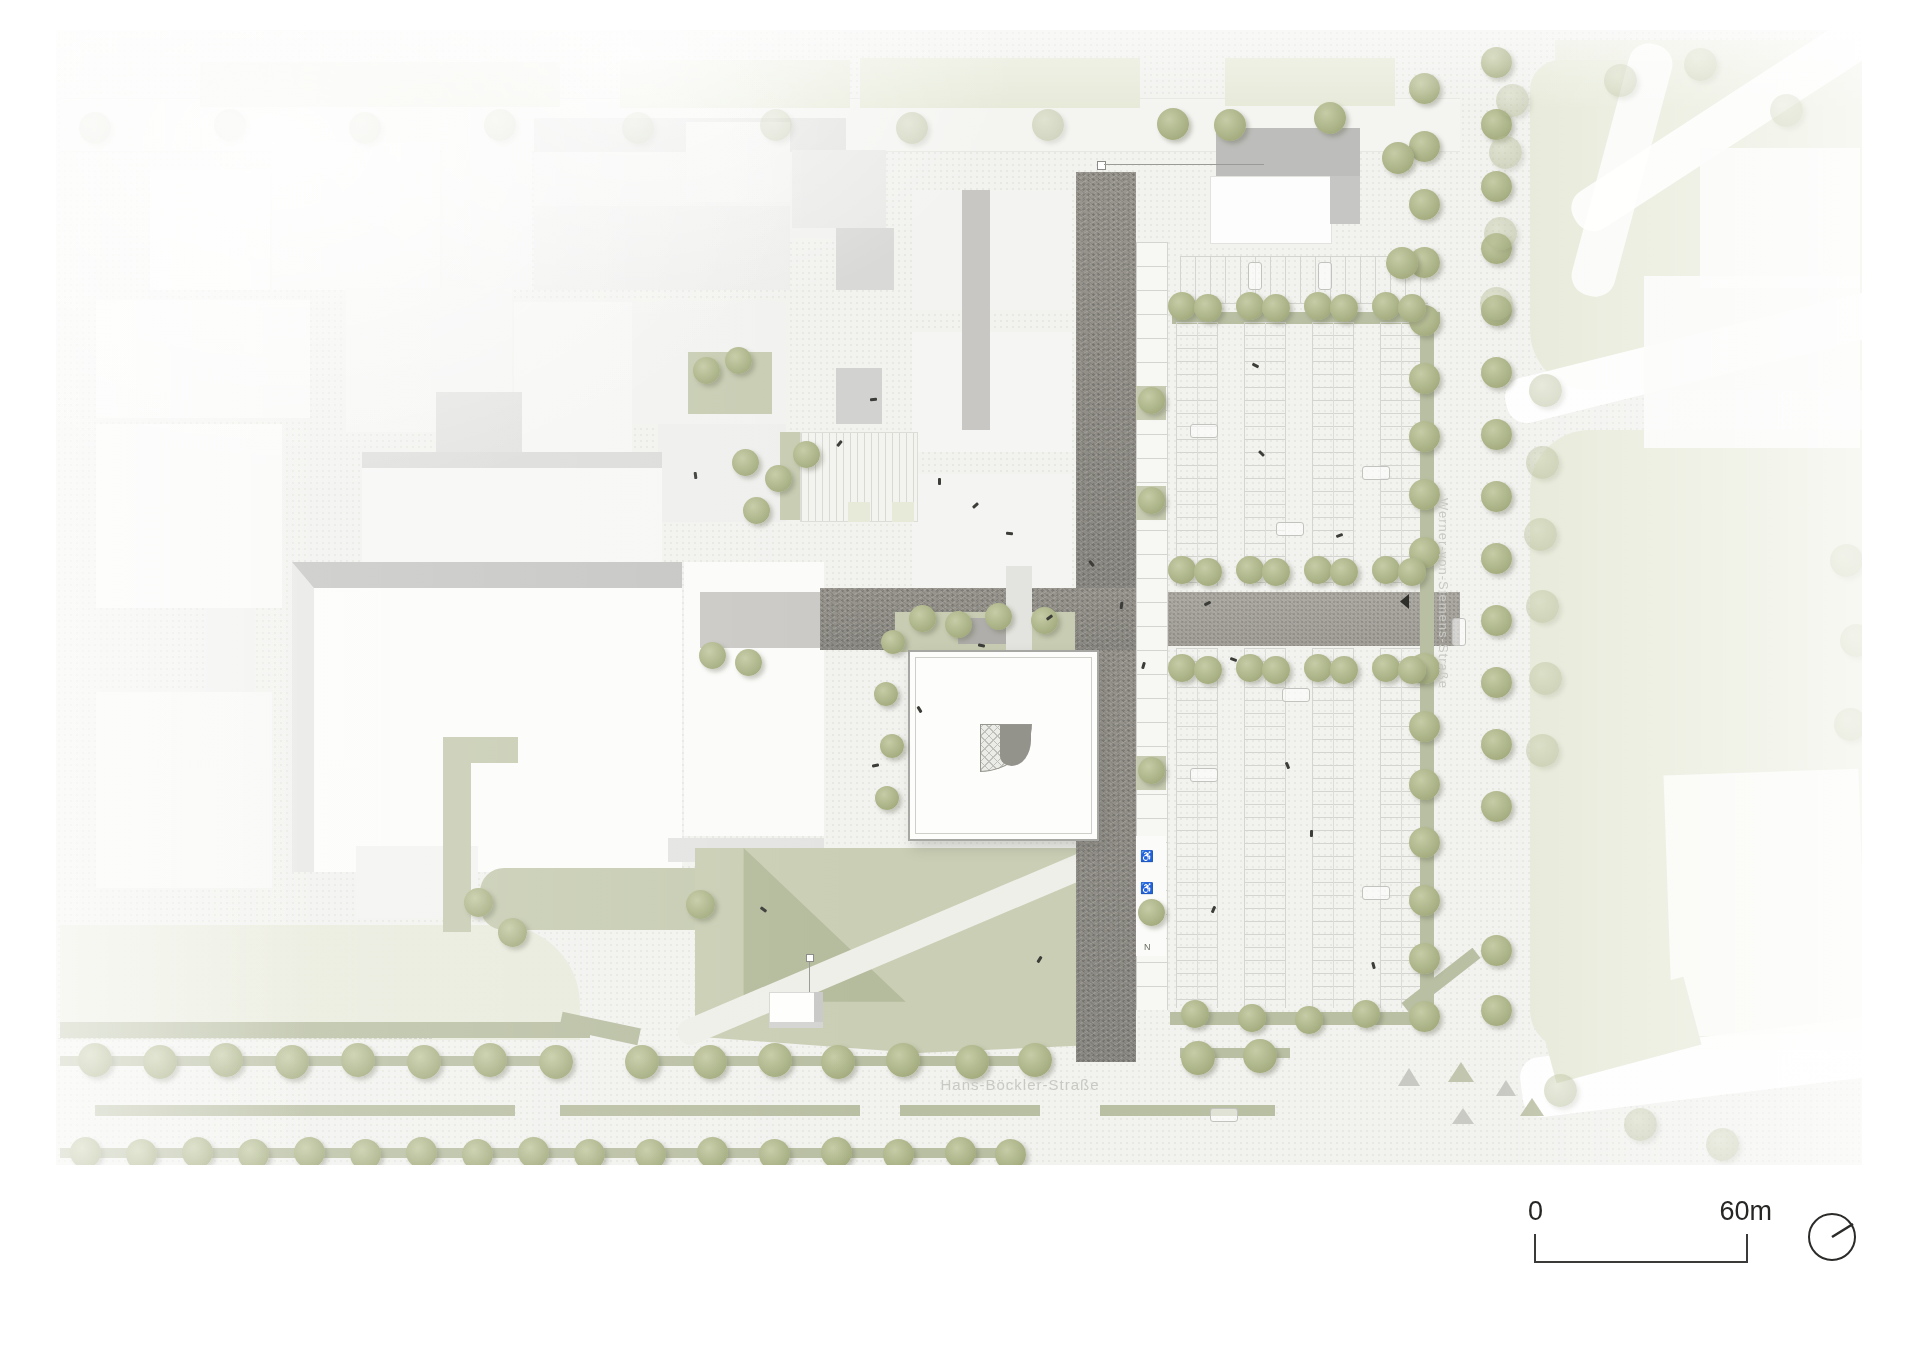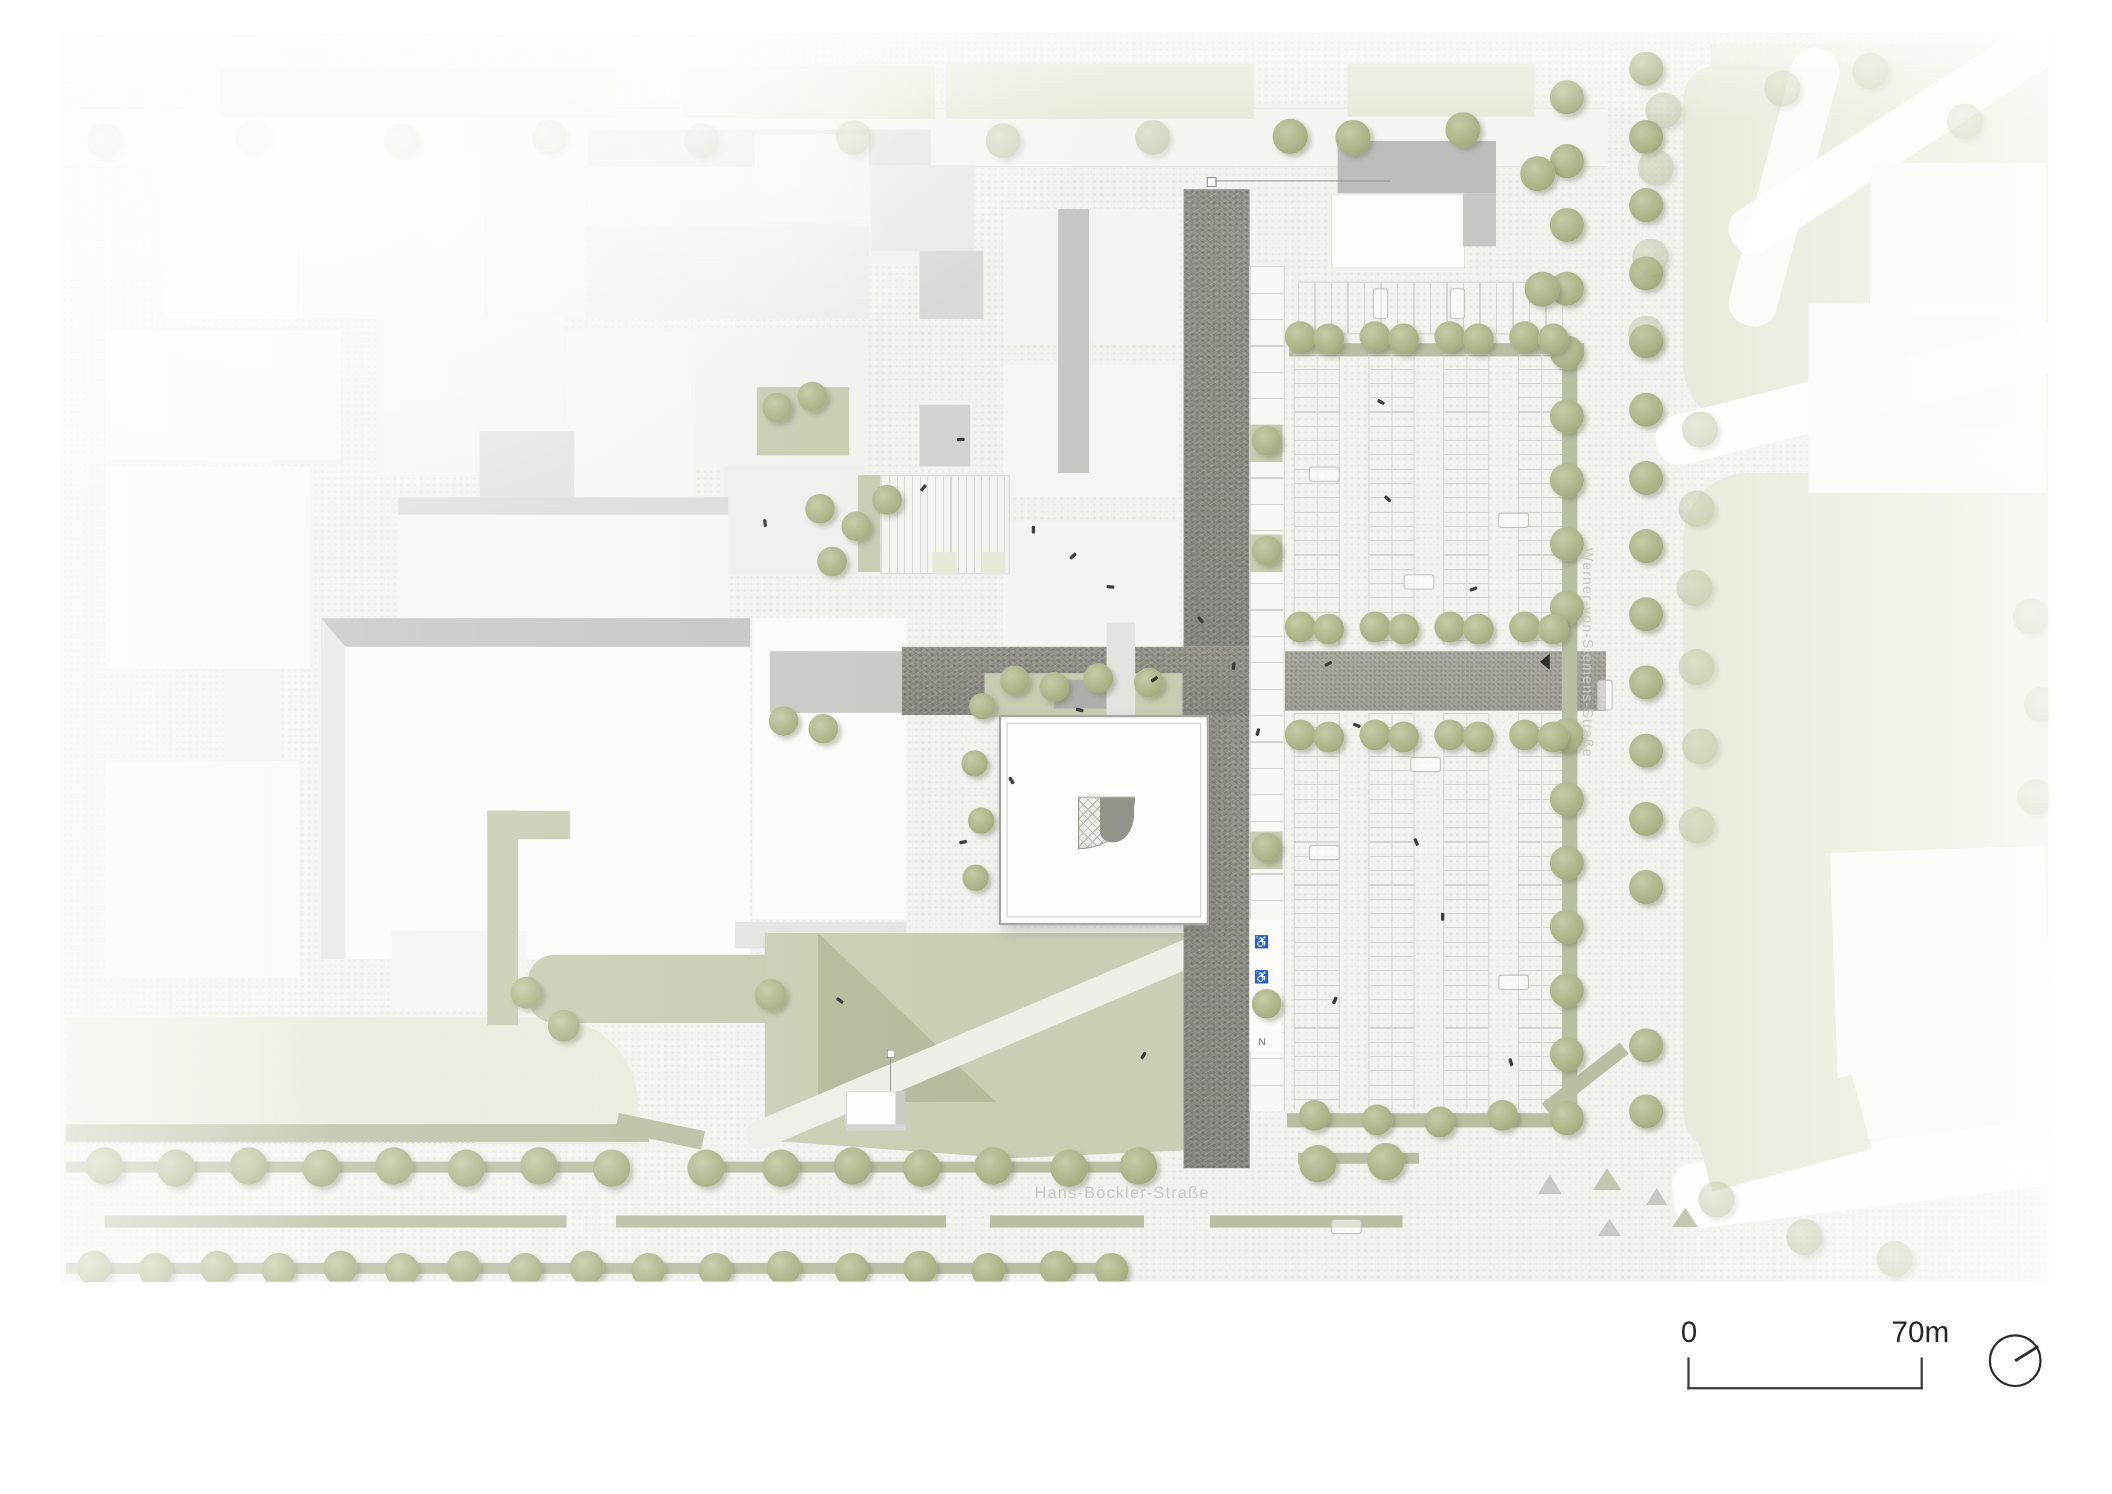--- a/index.html
+++ b/index.html
@@ -394,18 +394,18 @@
   <div class="abs vignette" style="inset:0;background:
       radial-gradient(ellipse 900px 600px at 12% 10%, rgba(255,255,255,.92), rgba(255,255,255,0) 60%),
       radial-gradient(ellipse 700px 500px at 32% 2%, rgba(255,255,255,.8), rgba(255,255,255,0) 55%),
       linear-gradient(90deg, rgba(255,255,255,.55), rgba(255,255,255,0) 14%),
       linear-gradient(180deg, rgba(255,255,255,.5), rgba(255,255,255,0) 7%),
       linear-gradient(90deg, rgba(255,255,255,.28), rgba(255,255,255,0) 45%);"></div>
   <div class="abs vignette" style="left:1444px;top:0;width:362px;height:1135px;background:linear-gradient(90deg, rgba(255,255,255,0), rgba(255,255,255,.45) 70%, rgba(255,255,255,.68));"></div>
 </div>
 
 <span class="abs scale-text" style="left:1528px;top:1196px;">0</span>
-<span class="abs scale-text" style="left:1688px;top:1196px;width:84px;text-align:right;">70m</span>
+<span class="abs scale-text" style="left:1688px;top:1196px;width:84px;text-align:right;">60m</span>
 <div class="abs bracket" style="left:1534px;top:1234px;width:210px;height:27px;"></div>
 <svg class="abs" style="left:1806px;top:1211px;" width="52" height="52" viewBox="0 0 52 52">
   <circle cx="26" cy="26" r="23" fill="none" stroke="#2b2b29" stroke-width="2"></circle>
   <line x1="26" y1="26" x2="47" y2="13" stroke="#2b2b29" stroke-width="2.6"></line>
 </svg>
 
 </body></html>

